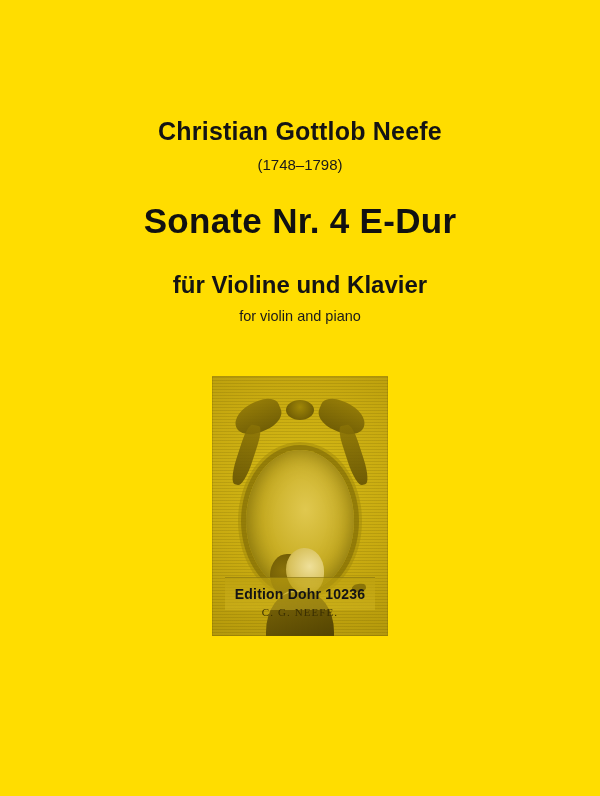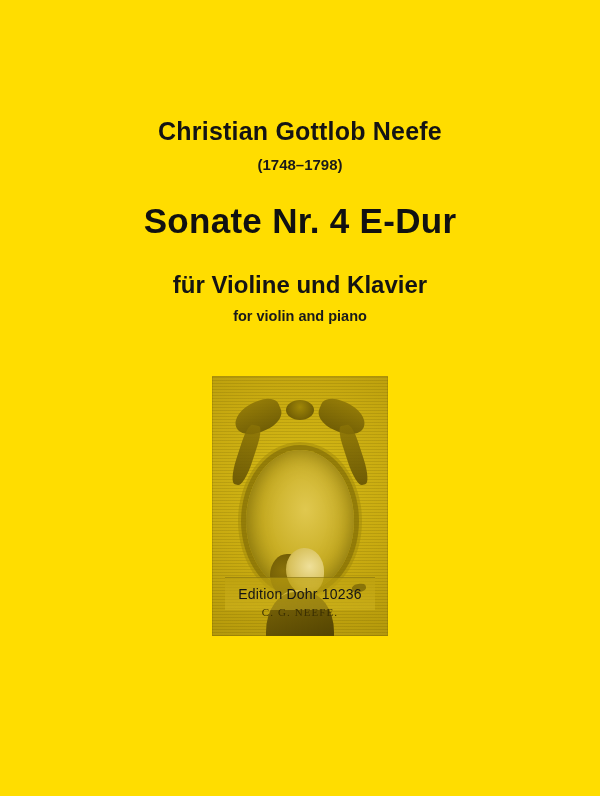--- a/index.html
+++ b/index.html
@@ -28,42 +28,42 @@
     font-size: 25px;
     font-weight: bold;
     letter-spacing: 0.2px;
     color: #141414;
     line-height: 1.1;
     text-align: center;
   }
   .dates {
     margin-top: 10px;
     font-size: 15px;
-    font-weight: bold;
+    font-weight: normal;
     color: #1a1a1a;
     text-align: center;
   }
   .title {
     margin-top: 28px;
     font-size: 35px;
     font-weight: bold;
     letter-spacing: 0.3px;
     color: #111111;
   }
   .subtitle-de {
     margin-top: 30px;
     font-size: 24px;
     font-weight: bold;
     color: #141414;
     text-align: center;
   }
   .subtitle-en {
     margin-top: 9px;
     font-size: 14.5px;
-    font-weight: bold;
+    font-weight: normal;
     color: #1a1a1a;
     text-align: center;
   }
 
   
   .portrait {
     margin-top: 52px;
     width: 176px;
     height: 260px;
     position: relative;
@@ -203,21 +203,21 @@
     transform: rotate(-10deg);
   }
 
   .edition {
     position: absolute;
     left: 0;
     right: 0;
     bottom: 50px;
     text-align: center;
     font-size: 14px;
-    font-weight: normal;
+    font-weight: bold;
     color: #141414;
     letter-spacing: 0.2px;
   }
 </style>
 </head>
 <body>
 
 <div class="page">
 
   <div class="composer">Christian Gottlob Neefe</div>

